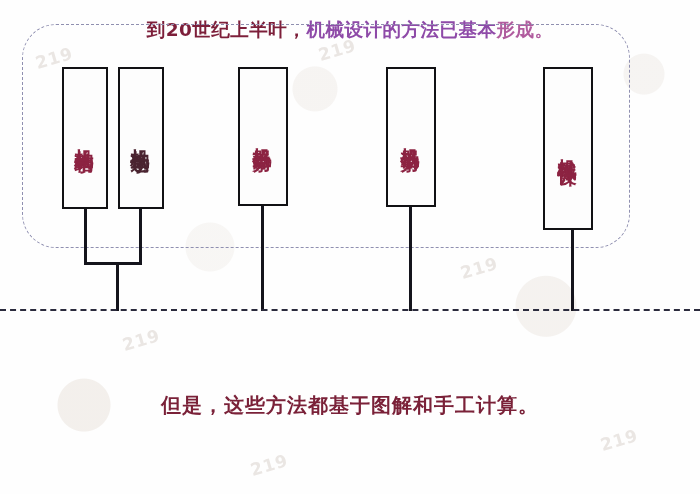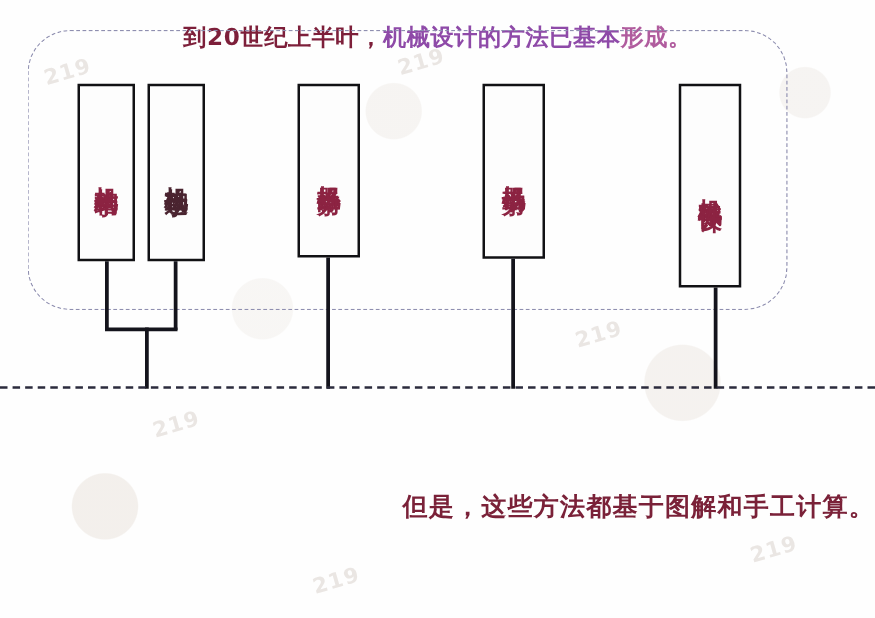--- a/index.html
+++ b/index.html
@@ -119,21 +119,21 @@
     height: 0;
     border-top: 2px dashed #2b2b3d;
   }
 
   
   .caption {
     position: absolute;
     left: 0;
     top: 392px;
     width: 700px;
-    text-align: right;
+    text-align: center;
     font-size: 20px;
     font-weight: 700;
     letter-spacing: 1px;
     color: #7a2138;
     white-space: nowrap;
     font-family: "DejaVu Sans", "Liberation Sans", sans-serif;
   }
 </style>
 </head>
 <body>

